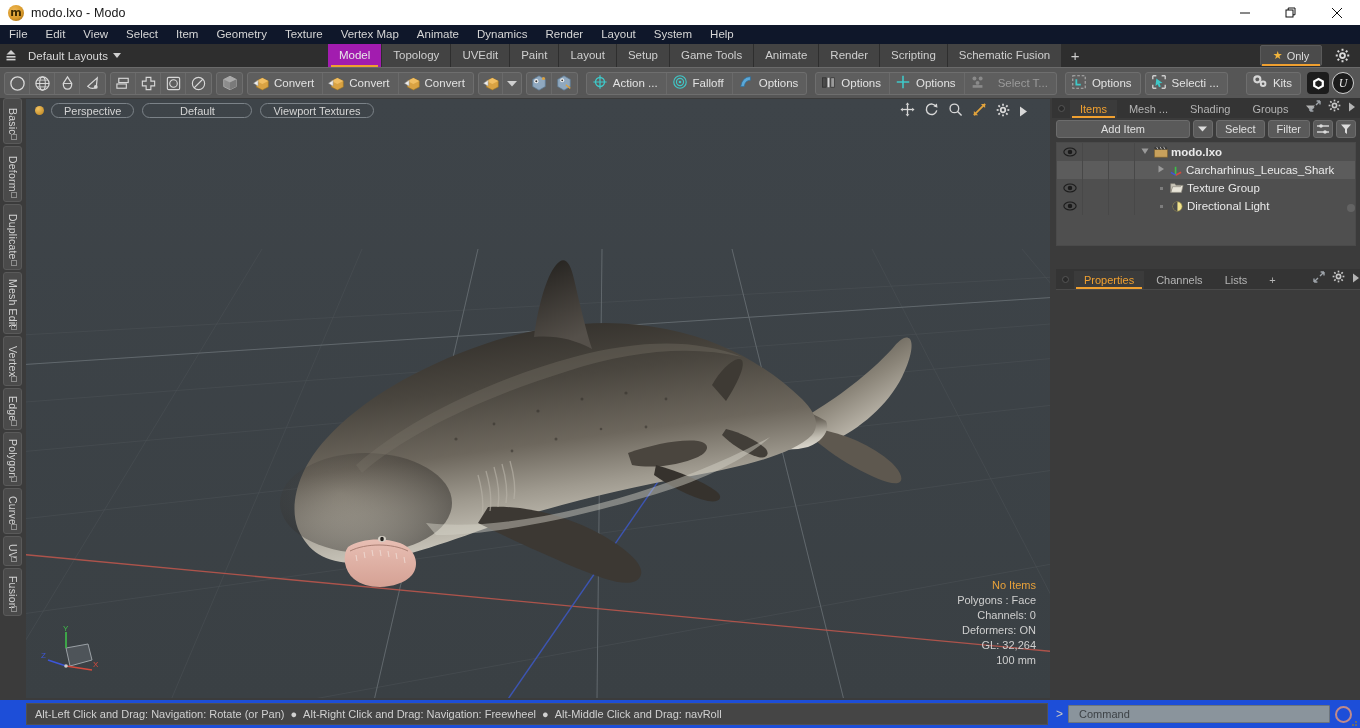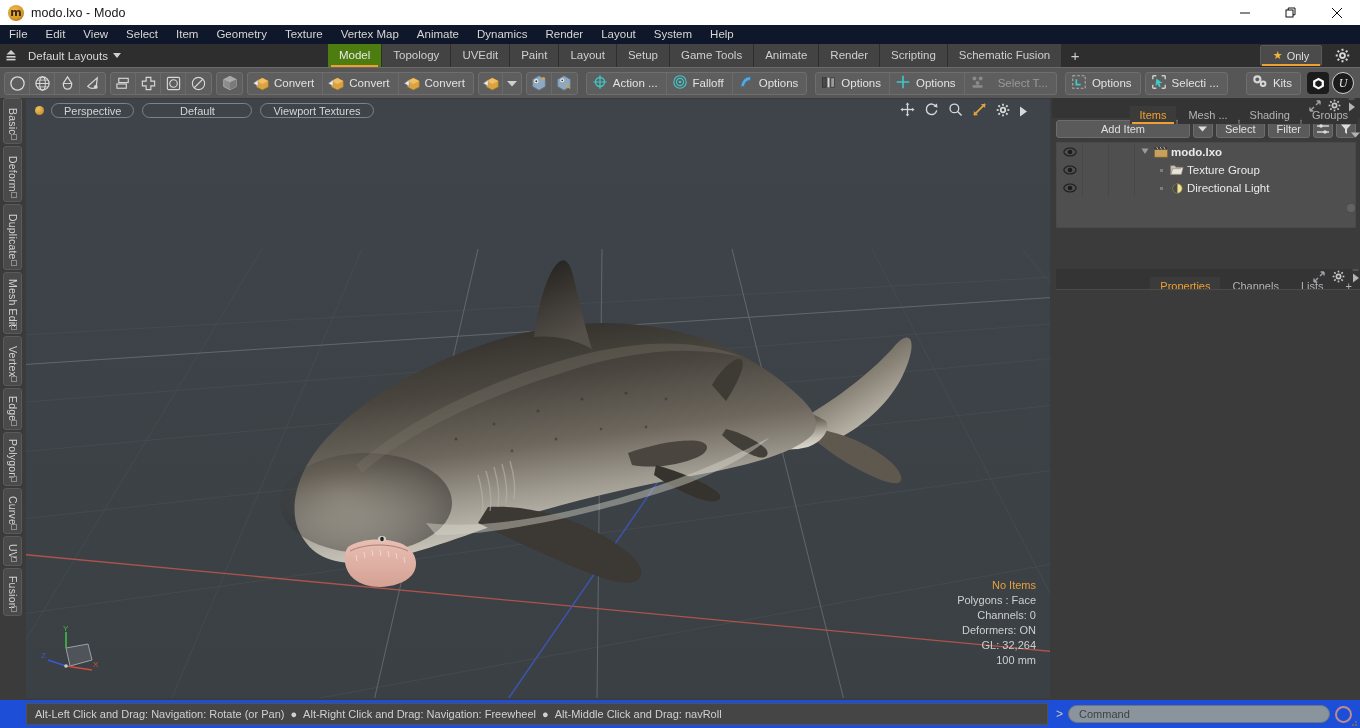--- a/index.html
+++ b/index.html
@@ -53,21 +53,21 @@
   }
   .default-layouts {
     font-size: 11.5px; color:#d9d9d9; padding-left:6px; display:flex; align-items:center; gap:5px;
   }
   .caret-down { width:0;height:0;border-left:4px solid transparent;border-right:4px solid transparent;border-top:5px solid #cfcfcf; }
   .tabs-wrap { position:absolute; left:328px; top:44px; height:23px; display:flex; align-items:stretch; }
   .mtab {
     font-size: 11.5px; color:#cfcfcf; padding: 0 11px; height:23px; line-height:23px;
     background:#434343; margin-right:1px; white-space:nowrap; position:relative;
   }
-  .mtab.active { background:#4d7c0f; color:#e8e8e8; }
+  .mtab.active { background:#a21caf; color:#e8e8e8; }
   .mtab.active:after {
     content:""; position:absolute; left:3px; right:3px; bottom:0; height:2px; background:#f0a030;
   }
   .tab-plus {
     font-size:15px; color:#cfcfcf; width:26px; text-align:center; line-height:23px; height:23px;
   }
   .only-btn {
     position:absolute; right:38px; top:45px; height:21px; width:62px;
     background:#4b4b4b; border:1px solid #5a5a5a; border-radius:2px;
     display:flex; align-items:center; justify-content:center; gap:4px;
@@ -144,21 +144,21 @@
     font-size:11px; line-height:15px; color:#cfcfcf;
   }
   .vp-info .hdr { color:#e8a13a; }
   .vp-gizmo { position:absolute; left:14px; bottom:12px; width:72px; height:62px; z-index:5; }
 
   
   .rightpanel {
     position:absolute; left:1052px; top:98px; width:308px; height:600px; background:#3b3b3b;
   }
   .panel-tabrow {
-    height:20px; display:flex; align-items:flex-end; background:#343434; position:relative;flex-direction:column;
+    height:20px; display:flex; align-items:flex-end; background:#343434; position:relative;
   }
   .pt-dot { width:7px;height:7px;border-radius:50%;background:#2a2a2a;border:1px solid #555;
     margin:0 5px 6px 6px; }
   .ptab {
     font-size:11px; color:#b4b4b4; padding:0 10px; height:18px; line-height:18px;
     background:#3b3b3b; margin-right:2px; position:relative; white-space:nowrap;
   }
   .ptab.active { color:#f0a030; background:#3b3b3b; }
   .ptab.active:after { content:""; position:absolute;left:2px;right:2px;bottom:0;height:2px;background:#f0a030; }
   .ptab.inactive { background:#343434; }
@@ -198,21 +198,21 @@
     display:flex; align-items:center; padding-left:8px;
     font-size:11px; color:#d0d0d0; white-space:nowrap; overflow:hidden;
   }
   .sep-dot { display:inline-block; margin:0 6px; color:#d0d0d0; }
   .cmdline {
     position:absolute; left:1052px; top:3px; width:304px; height:22px;
     display:flex; align-items:center; gap:5px;
   }
   .cmd-gt { font-size:12px; color:#c8c8c8; padding-left:4px; }
   .cmd-field {
-    flex:1; height:18px; background:#8a949c; border:1px solid #6d757c; border-radius:9px;
+    flex:1; height:18px; background:#8a949c; border:1px solid #6d757c; border-radius:1px;
     font-size:11px; color:#3d4246; line-height:17px; padding-left:10px;
   }
   .cmd-circle {
     width:17px; height:17px; border-radius:50%; border:2px solid #c08a8a; margin-right:4px;
   }
   .corner-grip { position:absolute; right:2px; bottom:1px; width:10px; height:10px; }
 </style>
 </head>
 <body>
 
@@ -911,20 +911,38 @@
                   <polygon points="0.5,3.5 15.5,3.5 15.5,12.5 0.5,12.5" fill="#c8a15c" stroke="#7a5e2a" stroke-width="0.7"></polygon>
                   <polygon points="0.5,0.8 14,0.5 15.5,3.5 0.5,3.5" fill="#3a3a3a"></polygon>
                   <g stroke="#d8d8d8" stroke-width="0.9">
                     <line x1="3" y1="0.8" x2="4.6" y2="3.4"></line>
                     <line x1="7" y1="0.7" x2="8.6" y2="3.4"></line>
                     <line x1="11" y1="0.6" x2="12.6" y2="3.4"></line>
                   </g>
                 </svg>
               </span>
               <span>modo.lxo</span>
+            </div>
+          </div>
+          <div class="il-row sel">
+            <div class="il-eye"></div>
+            <div class="il-c2"></div>
+            <div class="il-c3"></div>
+            <div class="il-label" style="padding-left: 20px;">
+              <span class="tw"><svg width="7" height="8" viewBox="0 0 7 8">
+                  <polygon points="0.5,0.5 6,4 0.5,7.5" fill="#9a9a9a"></polygon>
+                </svg></span>
+              <span style="display: inline-flex;">
+                <svg width="13" height="13" viewBox="0 0 14 14">
+                  <line x1="6" y1="12" x2="6" y2="3" stroke="#3fbf4a" stroke-width="1.8"></line>
+                  <line x1="6" y1="12" x2="12" y2="9" stroke="#d44a3c" stroke-width="1.8"></line>
+                  <line x1="6" y1="12" x2="1" y2="9" stroke="#3d56d8" stroke-width="1.8"></line>
+                </svg>
+              </span>
+              <span>Carcharhinus_Leucas_Shark</span>
             </div>
           </div>
           <div class="il-row">
             <div class="il-eye">
               <svg width="14" height="10" viewBox="0 0 16 11">
                 <ellipse cx="8" cy="5.5" rx="7" ry="4.6" fill="none" stroke="#1c1c1c" stroke-width="1.3"></ellipse>
                 <circle cx="8" cy="5.5" r="2.6" fill="#1c1c1c"></circle>
               </svg>
             </div>
             <div class="il-c2"></div>

